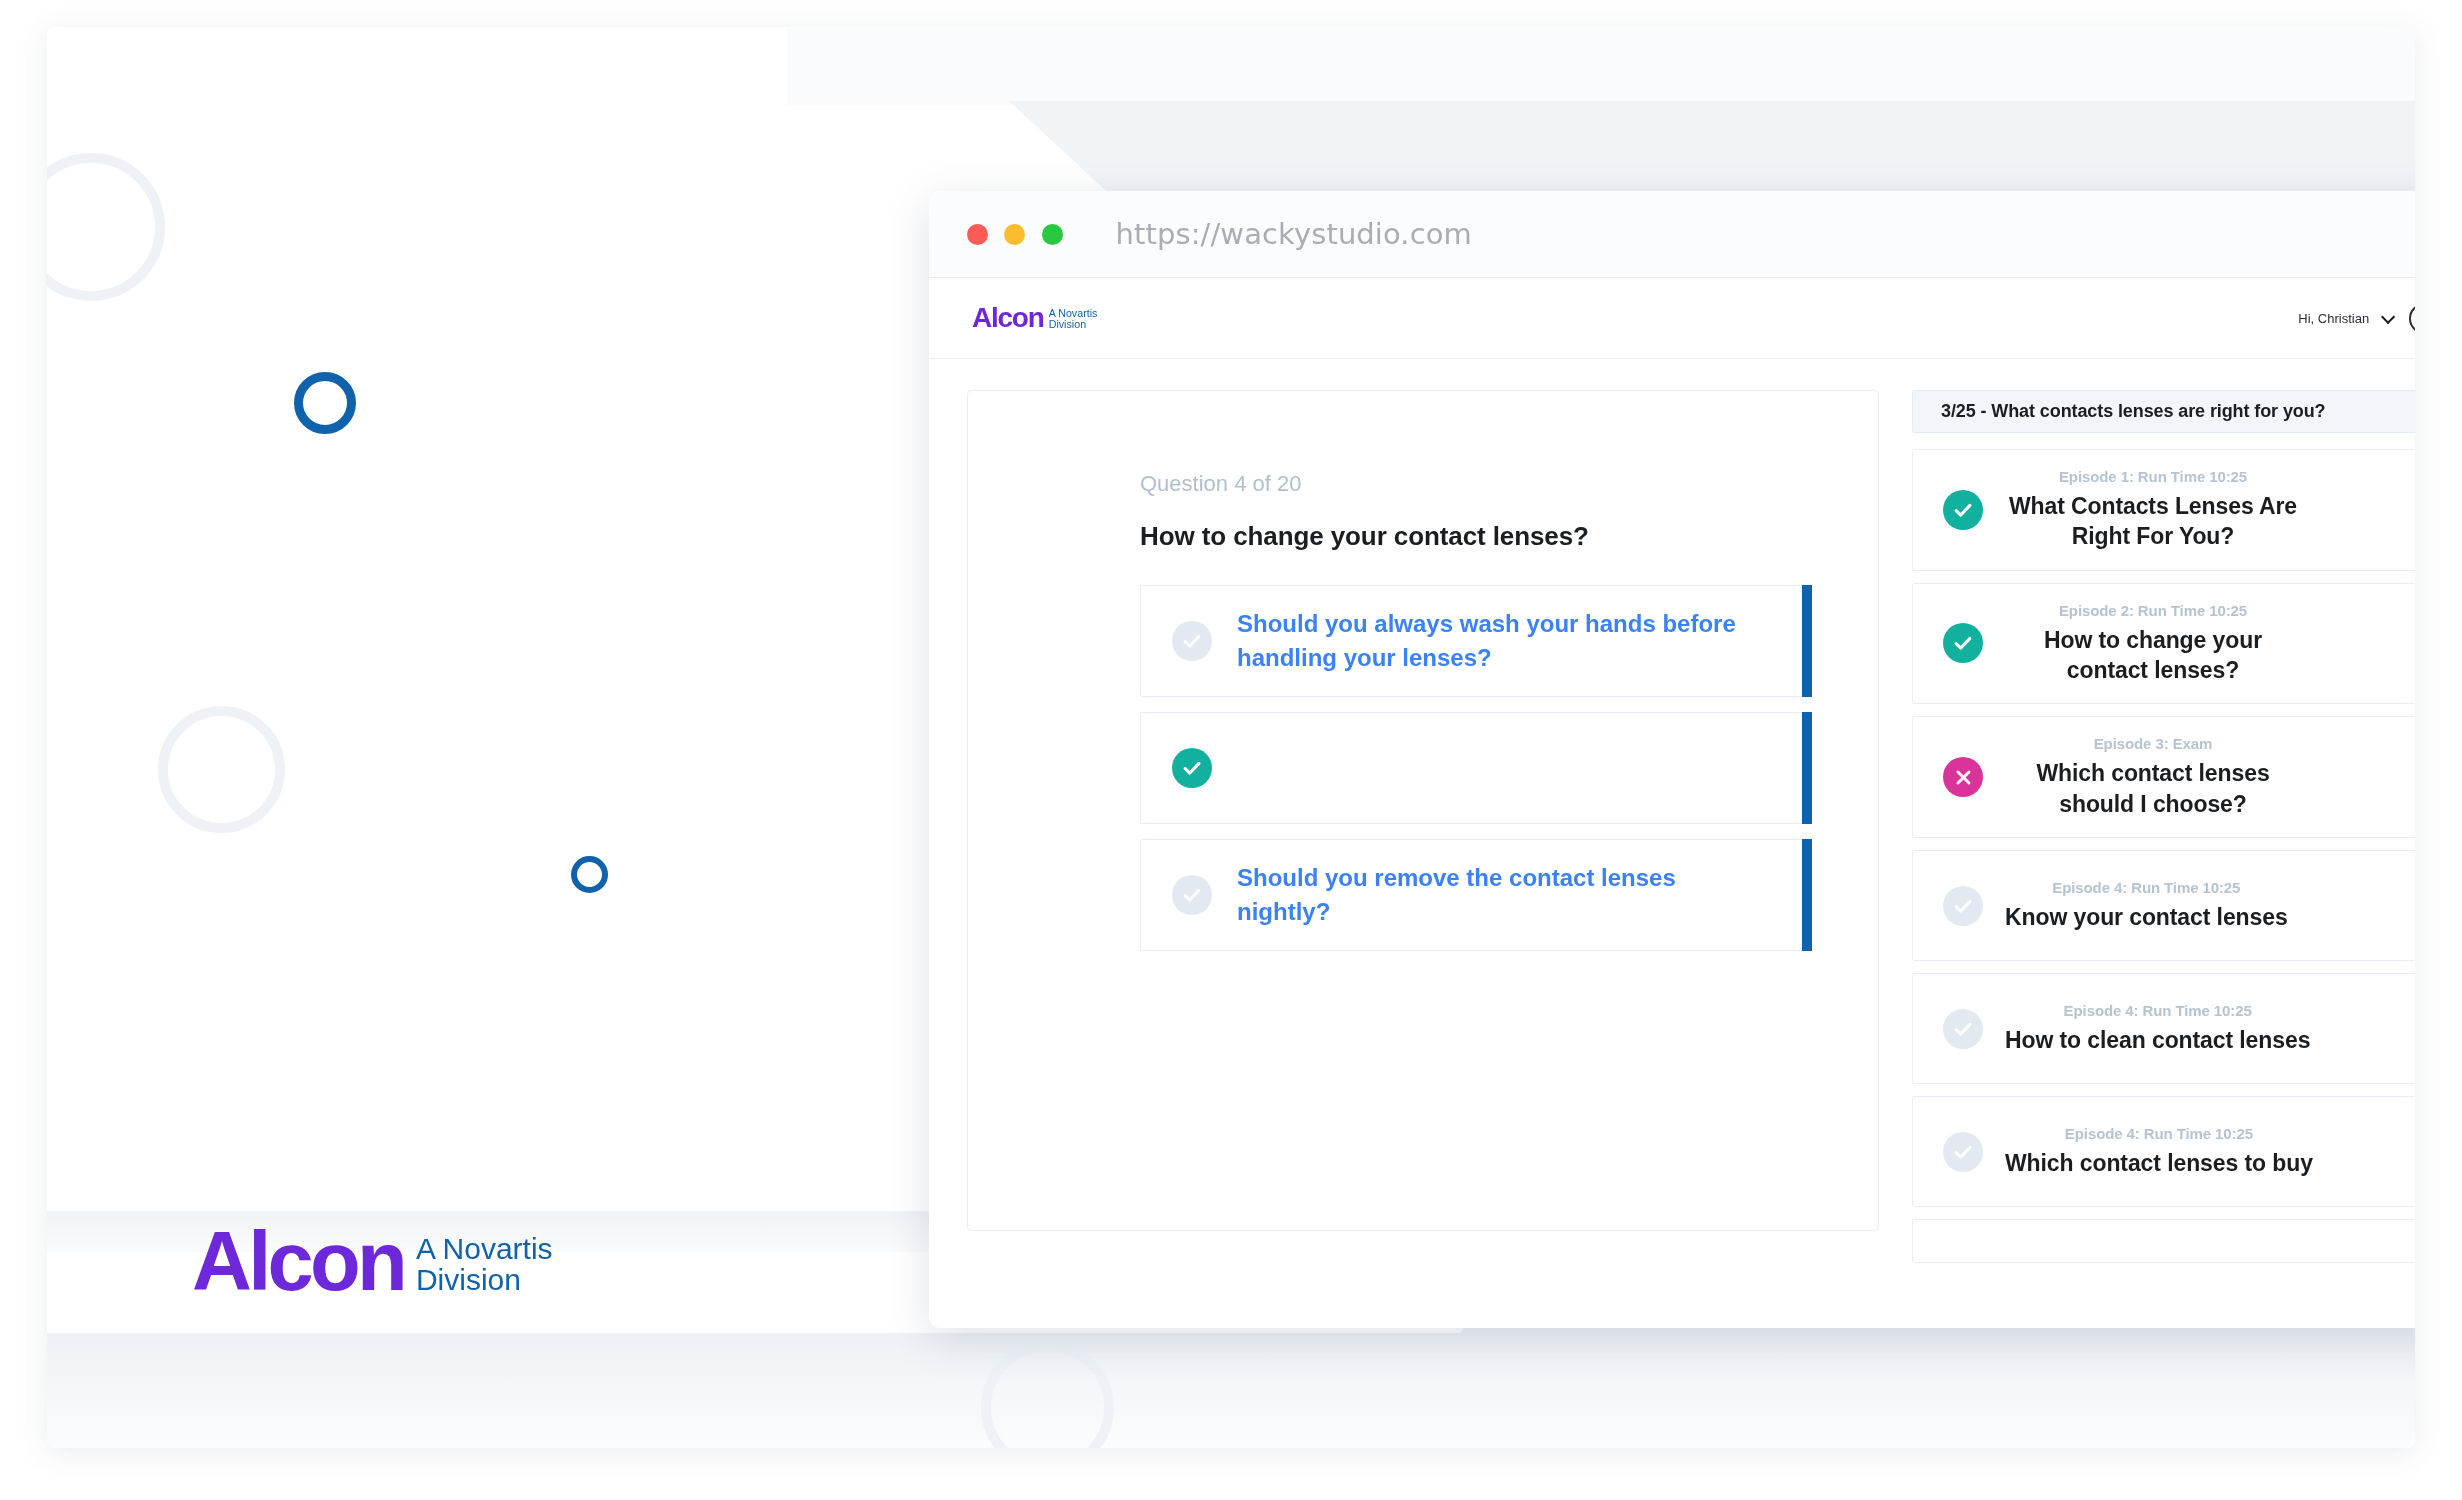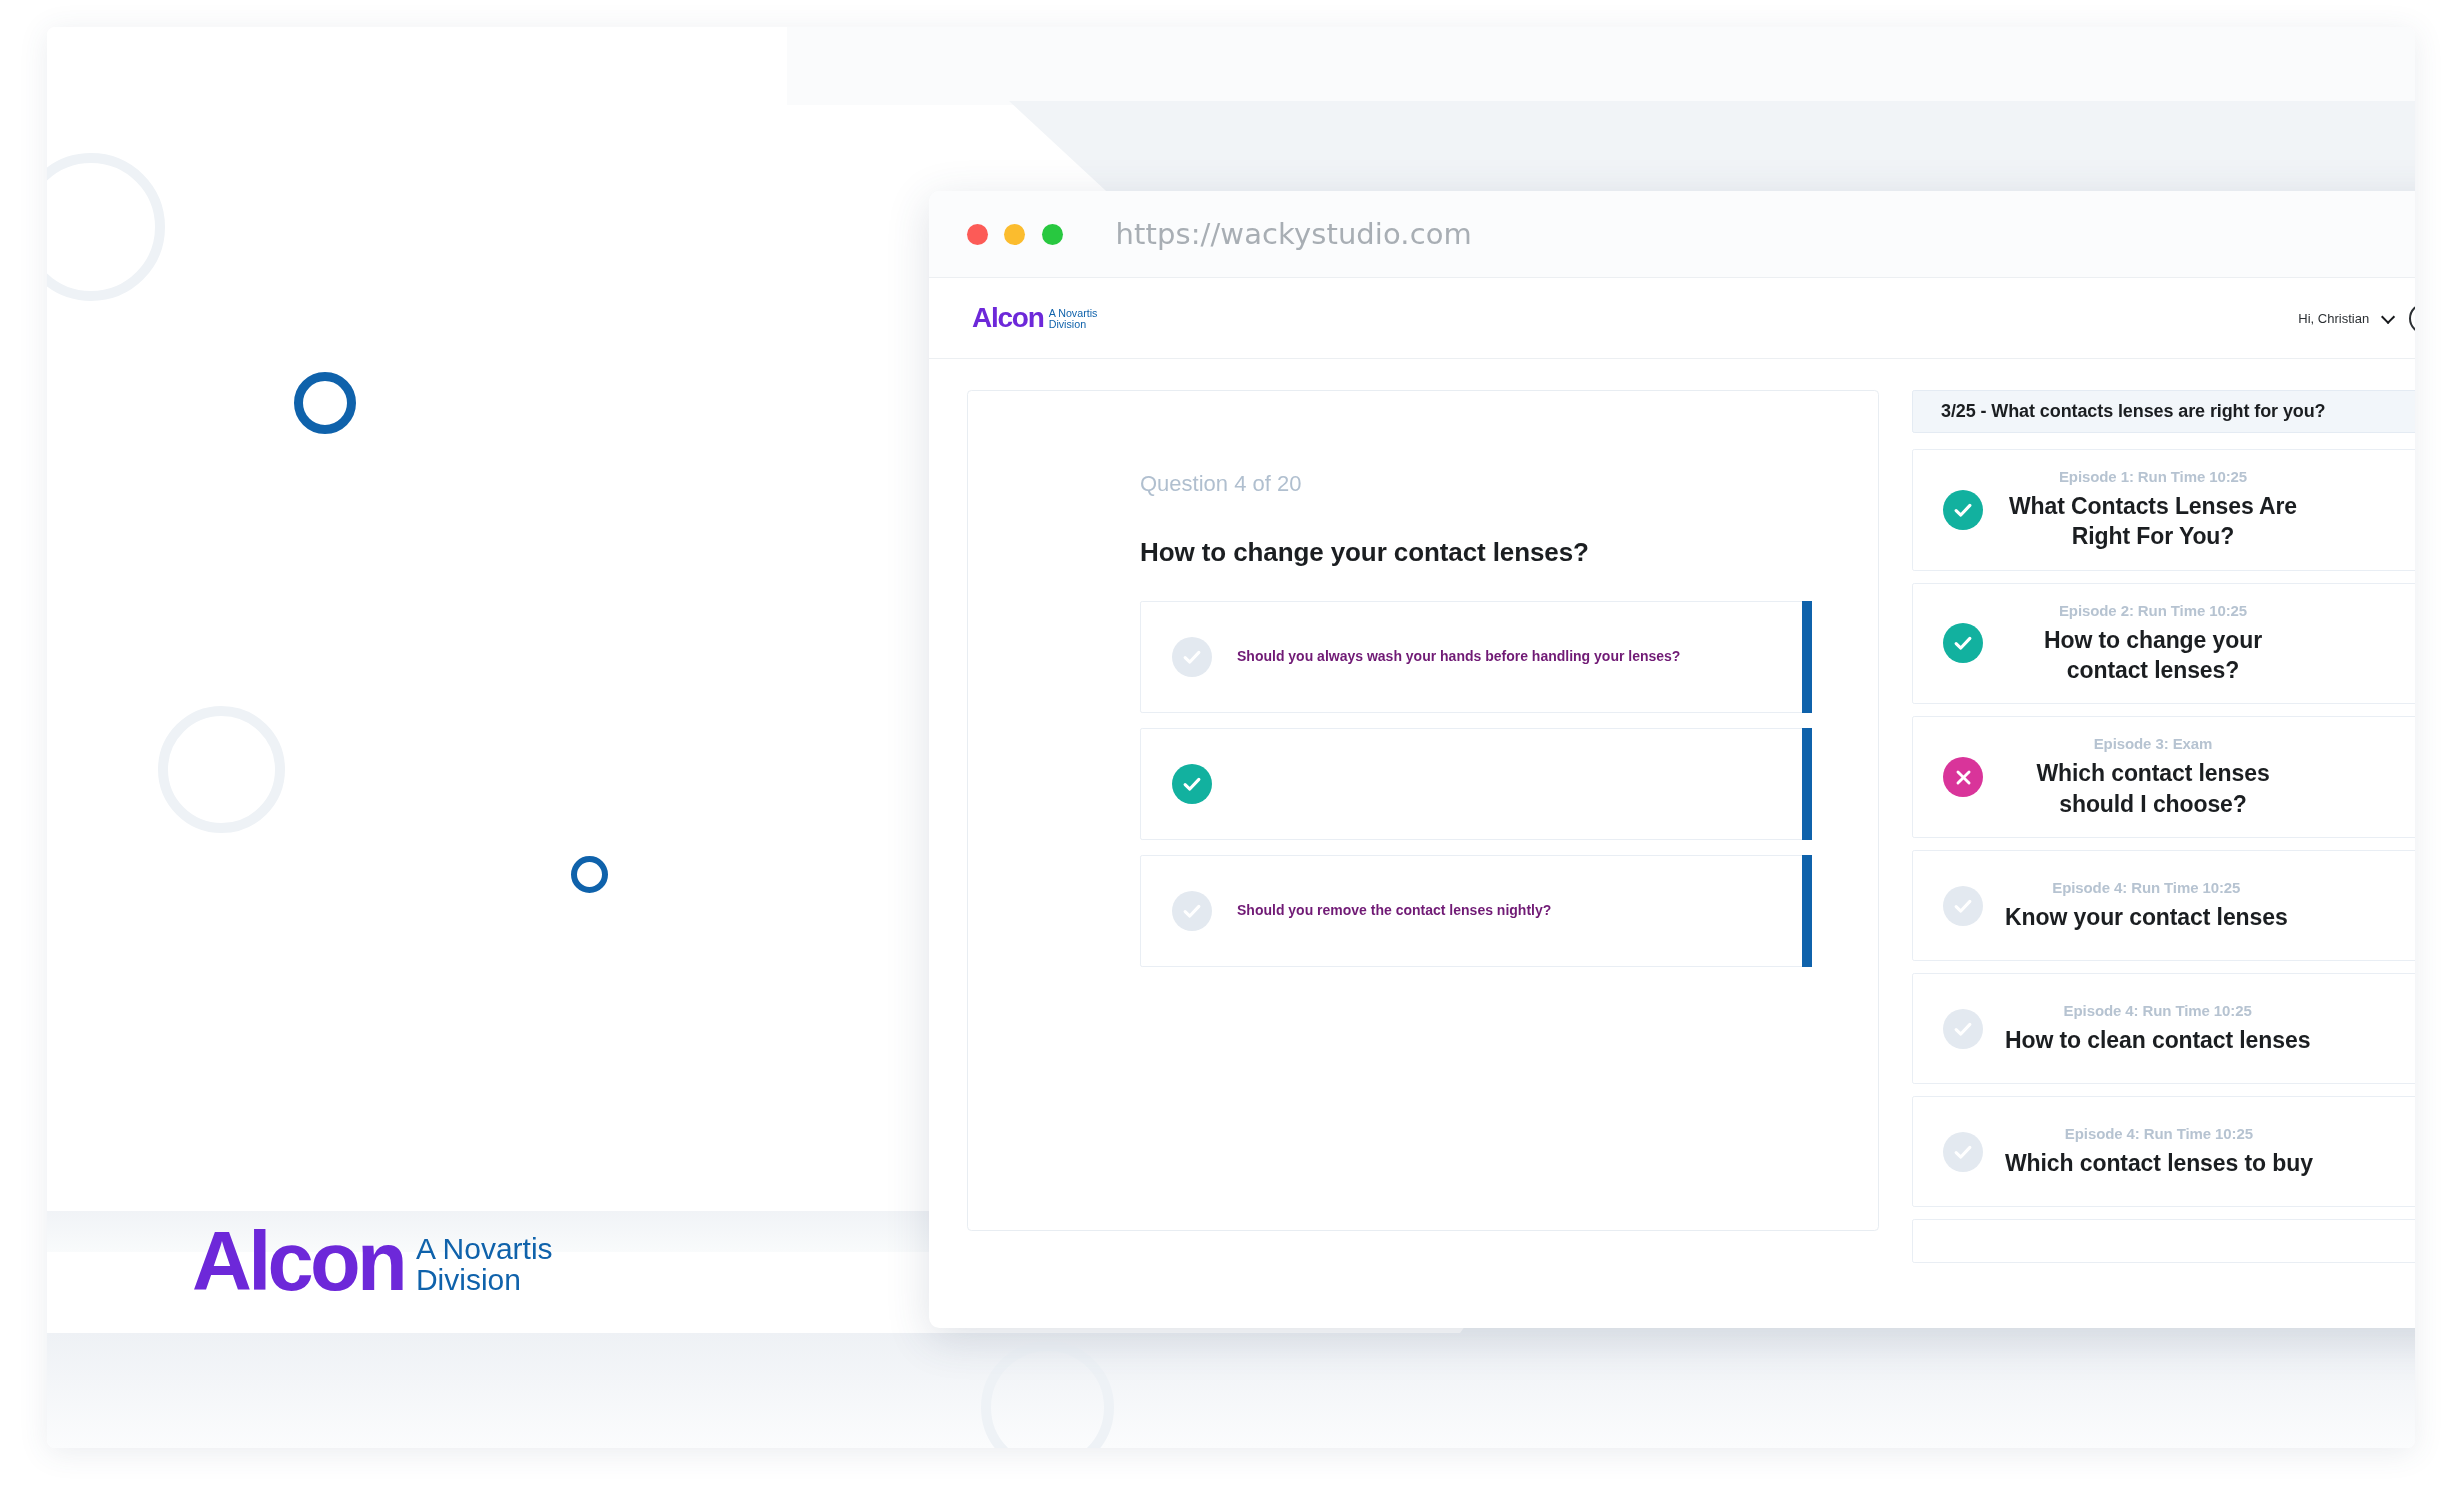--- a/index.html
+++ b/index.html
@@ -194,21 +194,21 @@
     border-radius: 4.4px;
     padding: 80px 0 0 0;
     height: 841px;
   }
   .quiz-inner { padding: 0 68px 0 172px; }
 
   .q-counter {
     font-size: 22px;
     color: #b0bfcf;
     font-weight: 400;
-    margin-bottom: 40px;
+    margin-bottom: 24px;
   }
   .q-title {
     font-size: 26px;
     color: #1b1e21;
     font-weight: bold;
     margin-bottom: 33px;
     letter-spacing: -0.1px;
   }
 
   .answers { display: flex; flex-direction: column; gap: 15px; }
@@ -224,22 +224,22 @@
     border-radius: 2.2px;
     padding: 19px 44px 19px 31px;
   }
   .answer .bar {
     position: absolute;
     right: -3px; top: -0.7px; bottom: -0.7px;
     width: 10.4px;
     background: #0f62ab;
   }
   .answer .label {
-    font-size: 14px;
-    color: #701a75;
+    font-size: 24px;
+    color: #3b82f6;
     font-weight: bold;
     line-height: 1.42;
     max-width: 518px;
   }
 
   .statusicon {
     flex: 0 0 auto;
     width: 40px; height: 40px;
     border-radius: 50%;
     display: flex; align-items: center; justify-content: center;

